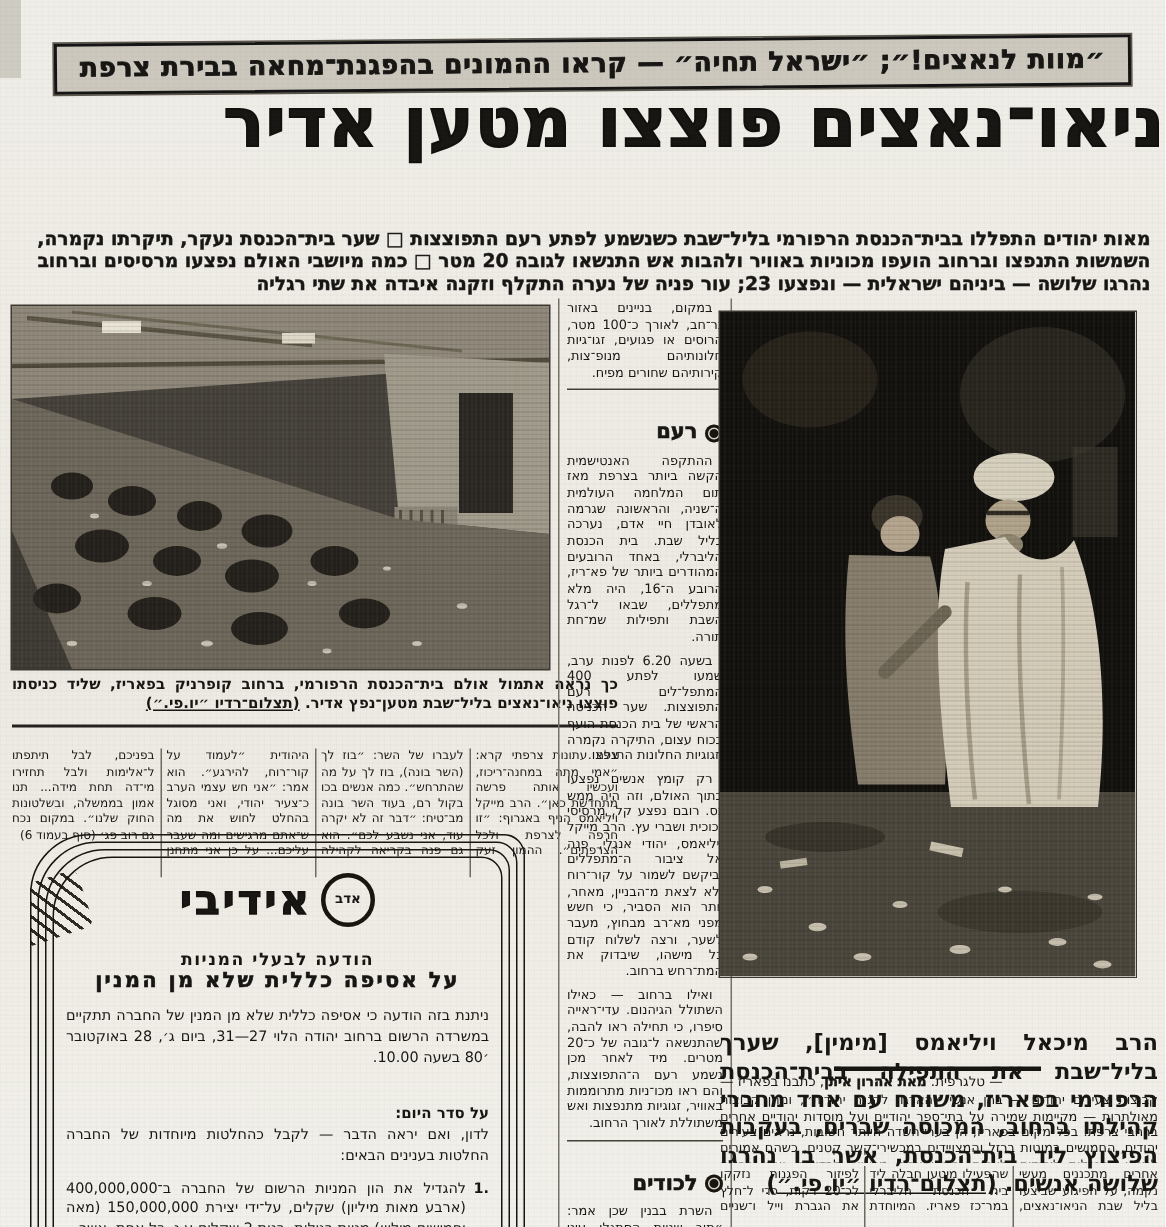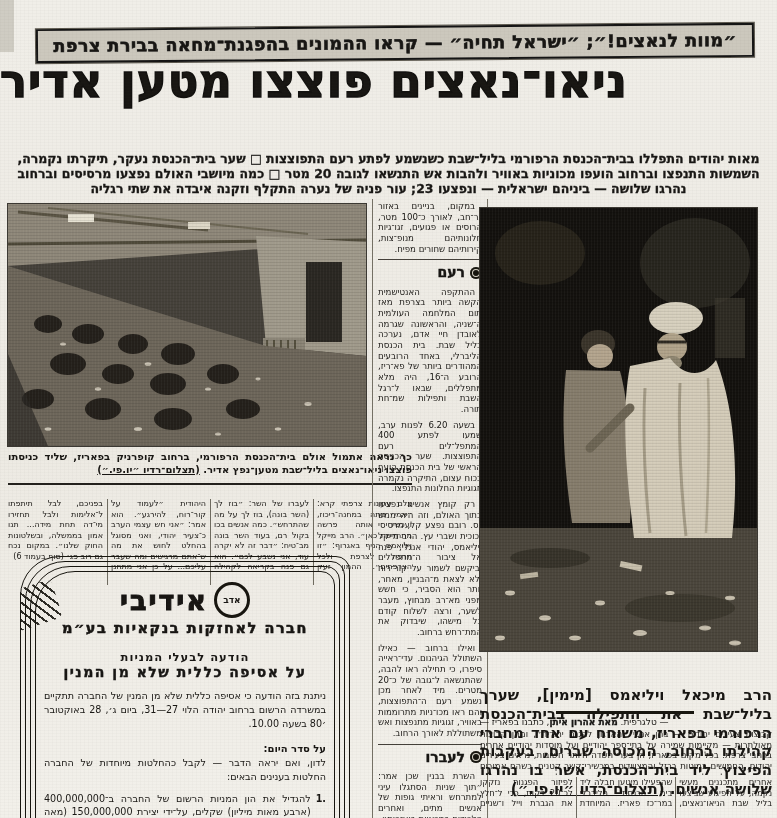--- a/index.html
+++ b/index.html
@@ -14,23 +14,23 @@
       repeating-linear-gradient(90deg,rgba(70,65,60,.04) 0 1px,transparent 1px 4px);}
   .smudge{position:absolute;left:0;top:0;width:14px;height:52px;background:#b9b5aa;opacity:.6;}
 
   
   .banner{position:absolute;left:36px;top:26px;width:714px;height:30px;
     background:#ccc8bd;border:2px solid #141414;box-shadow:0 0 0 1px #5c584e;
     display:flex;align-items:center;justify-content:center;transform:rotate(-.5deg);}
   .banner span{font-weight:bold;font-size:17.5px;letter-spacing:.5px;-webkit-text-stroke:.6px #141414;}
 
   
-  .headline{position:absolute;left:0;top:60px;width:777px;text-align:left;line-height:.98;}
+  .headline{position:absolute;left:0;top:60px;width:777px;text-align:right;line-height:.98;}
   .headline div{font-size:45px;font-weight:bold;-webkit-text-stroke:1.4px #11100e;letter-spacing:1px;}
-  .subhead{position:absolute;left:10px;top:152px;width:757px;text-align:center;
+  .subhead{position:absolute;left:10px;top:152px;width:757px;text-align:right;
     font-size:12.5px;font-weight:bold;line-height:1.18;-webkit-text-stroke:.3px #222;}
 
   
   .photo{position:absolute;overflow:hidden;box-shadow:0 0 0 1px #3c3933;}
   .photo svg{display:block;width:100%;height:100%;}
   .photo .ptex{position:absolute;inset:0;opacity:.35;
     background:
       repeating-linear-gradient(0deg,rgba(0,0,0,.22) 0 1px,transparent 1px 3px),
       repeating-linear-gradient(90deg,rgba(255,255,255,.10) 0 1px,transparent 1px 3px);}
   .lphoto{left:8px;top:204px;width:358px;height:242px;}
@@ -46,21 +46,21 @@
     border-top:2px solid #23211d;padding-top:14px;
     column-count:4;column-gap:8px;column-rule:1px solid #6f6b60;
     font-size:8px;line-height:1.32;text-align:justify;}
 
   
   .midcol{position:absolute;left:372px;top:199px;width:104px;height:619px;overflow:hidden;
     border-right:1px solid #767266;border-left:1px solid #767266;padding:2px 5px;
     font-size:8.6px;line-height:1.24;text-align:justify;}
   .midcol p{margin:0 0 5px 0;text-indent:7px;}
   .sechead{display:flex;align-items:center;gap:5px;justify-content:flex-start;
-    border-top:1px solid #44403a;margin:4px 0 5px;padding-top:4px;
+    border-top:1px solid #44403a;margin:4px 0 5px;padding-top:20px;
     font-size:14px;font-weight:bold;-webkit-text-stroke:.4px #111;}
   .dot{width:12px;height:12px;border-radius:50%;background:#17150f;flex:0 0 auto;
     box-shadow:inset 0 0 0 2px #17150f, inset 0 0 0 3px #d8d4c8;}
 
   
   .rule-short{position:absolute;left:556px;top:711px;width:138px;height:3px;background:#17150f;}
   .byline{position:absolute;left:480px;top:717px;width:292px;text-align:left;font-size:9px;}
   .byline b{font-weight:bold;-webkit-text-stroke:.3px #111;}
   .lead{position:absolute;left:480px;top:729px;width:292px;height:46px;overflow:hidden;
     font-size:8.6px;line-height:1.25;text-align:justify;}
@@ -74,21 +74,21 @@
   .f0{inset:0 0 -60px 0;} .f1{inset:5px 5px -60px 5px;} .f2{inset:10px 10px -60px 10px;} .f3{inset:15px 15px -60px 15px;}
   .ad-inner{position:absolute;inset:20px 24px 0 24px;text-align:center;}
   .brandrow{display:flex;align-items:center;justify-content:center;gap:6px;margin-top:6px;}
   .emblem{width:30px;height:30px;border-radius:50%;border:3px solid #17150f;
     display:flex;align-items:center;justify-content:center;font-size:9px;font-weight:bold;}
   .brand{font-size:27px;font-weight:bold;-webkit-text-stroke:1px #141210;letter-spacing:2px;}
   .brandsub{font-size:14.5px;font-weight:bold;letter-spacing:1.5px;-webkit-text-stroke:.5px #141210;margin-top:2px;}
   .adh1{font-size:11.5px;font-weight:bold;margin-top:14px;letter-spacing:1px;}
   .adh2{font-size:14px;font-weight:bold;letter-spacing:1.5px;margin-top:0;-webkit-text-stroke:.4px #111;}
   .adp{font-size:9.6px;line-height:1.45;text-align:justify;margin-top:9px;}
-  .adlabel{font-size:10px;font-weight:bold;text-align:right;margin-top:12px;}
+  .adlabel{font-size:10px;font-weight:bold;text-align:right;margin-top:24px;}
   .aditem{display:flex;gap:5px;font-size:9.6px;line-height:1.45;text-align:justify;margin-top:8px;}
   .aditem .num{font-weight:bold;flex:0 0 auto;}
   .ornament{position:absolute;left:-14px;top:30px;width:52px;height:40px;transform:rotate(-18deg);
     background:repeating-linear-gradient(55deg,#17150f 0 2px,transparent 2px 7px);
     border-radius:6px;opacity:.9;}
 </style>
 </head>
 <body>
 
 <div class="page">
@@ -171,21 +171,21 @@
     <div class="sechead">
       <span class="dot"></span>
       <span>רעם</span>
     </div>
     <p>ההתקפה האנטישמית הקשה ביותר בצרפת מאז תום המלחמה העולמית ה־שניה, והראשונה שגרמה לאובדן חיי אדם, נערכה בליל שבת. בית הכנסת הליברלי, באחד הרובעים המהודרים ביותר של פא־ריז, הרובע ה־16, היה מלא מתפללים, שבאו ל־רגל השבת ותפילות שמ־חת תורה.</p>
     <p>בשעה 6.20 לפנות ערב, שמעו לפתע 400 המתפל־לים רעם התפוצצות. שער הכניסה הראשי של בית הכנסת הועף בכוח עצום, התיקרה נקמרה וזגוגיות החלונות התנפצו.</p>
     <p>רק קומץ אנשים נפצעו בתוך האולם, וזה היה ממש נס. רובם נפצע קל, מרסיסי זכוכית ושברי עץ. הרב מייקל ויליאמס, יהודי אנגלי, פנה אל ציבור ה־מתפללים וביקשם לשמור על קור־רוח ולא לצאת מ־הבניין, מאחר, יותר הוא הסביר, כי חשש מפני מא־רב מבחוץ, מעבר לשער, ורצה לשלוח קודם כל מישהו, שיבדוק את המת־רחש ברחוב.</p>
     <p>ואילו ברחוב — כאילו השתולל הגיהנום. עדי־ראייה סיפרו, כי תחילה ראו להבה, שהתנשאה ל־גובה של כ־20 מטרים. מיד לאחר מכן נשמע רעם ה־התפוצצות, והם ראו מכו־ניות מתרוממות באוויר, זגוגיות מתנפצות ואש משתוללת לאורך הרחוב.</p>
     <div class="sechead">
       <span class="dot"></span>
-      <span>לעברו</span>
+      <span>לכודים</span>
     </div>
     <p>השרת בבנין שכן אמר: ״תוך שניות הסתגלו עיני למתרחש וראיתי גופות של אנשים מתים, ואחרים הלכודים במכוניות בוע־רות״.</p>
 
   </div>
 
   <div class="photo rphoto">
     <svg viewBox="0 0 277 443" preserveAspectRatio="none">
       <rect width="277" height="443" fill="#13110e"></rect>
       <ellipse cx="215" cy="55" rx="55" ry="45" fill="#2d2a23" opacity="0.8"></ellipse>
       <ellipse cx="60" cy="45" rx="45" ry="32" fill="#262219"></ellipse>
@@ -244,21 +244,20 @@
     <div class="ad-frame f0"></div>
     <div class="ad-frame f1"></div>
     <div class="ad-frame f2"></div>
     <div class="ad-frame f3"></div>
     <div class="ornament"></div>
     <div class="ad-inner">
       <div class="brandrow">
         <span class="emblem">אדב</span>
         <span class="brand">אידיבי</span>
       </div>
-      <div class="brandsub">חברה לאחזקות בנקאיות בע״מ</div>
       <div class="adh1">הודעה לבעלי המניות</div>
       <div class="adh2">על אסיפה כללית שלא מן המנין</div>
       <div class="adp">ניתנת בזה הודעה כי אסיפה כללית שלא מן המנין של החברה תתקיים במשרדה הרשום ברחוב יהודה הלוי 27—31, ביום ג׳, 28 באוקטובר ׳80 בשעה 10.00.</div>
       <div class="adlabel">על סדר היום:</div>
       <div class="adp" style="margin-top:2px;">לדון, ואם יראה הדבר — לקבל כהחלטות מיוחדות של החברה החלטות בענינים הבאים:</div>
       <div class="aditem">
         <span class="num">.1</span>
         <span>להגדיל את הון המניות הרשום של החברה ב־400,000,000 (ארבע מאות מיליון) שקלים, על־ידי יצירת 150,000,000 (מאה וחמישים מיליון) מניות רגילות, בנות 2 שקלים ע.נ. כל אחת, אשר</span>
       </div>
     </div>

